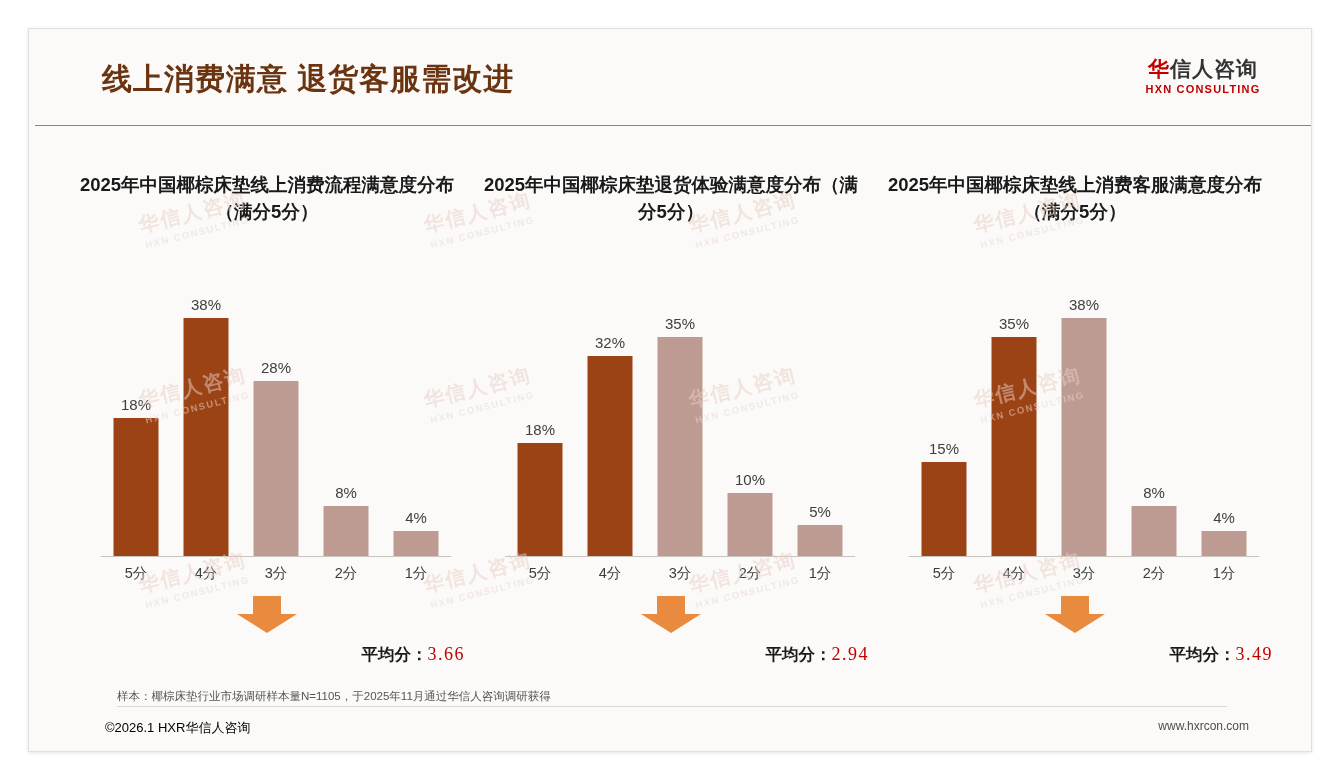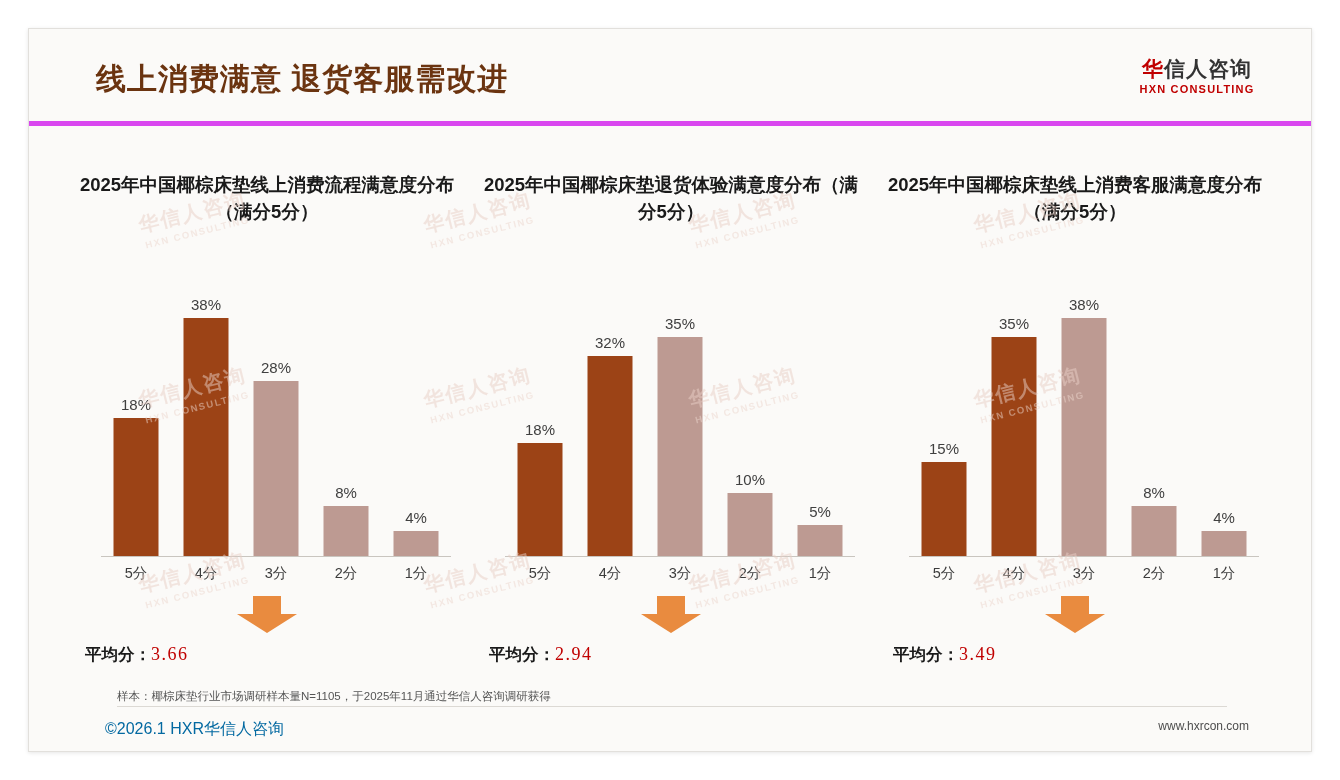--- a/index.html
+++ b/index.html
@@ -22,24 +22,24 @@
     background: #fbfaf8;
     border: 1px solid #e2e0dc;
     box-shadow: 0 1px 4px rgba(0,0,0,0.10);
     box-sizing: border-box;
     overflow: hidden;
   }
 
   
   .header {
     position: absolute;
-    left: 0; top: 0;
+    left: 6px; top: 0;
     width: 100%;
     height: 97px;
-    border-bottom: 5px solid #d946ef;
+    border-bottom: 1px solid #d946ef;
     box-sizing: border-box;
   }
   .title {
     position: absolute;
     left: 67px;
     top: 30px;
     font-size: 30px;
     font-weight: bold;
     color: #6b3410;
     letter-spacing: 1px;
@@ -164,23 +164,23 @@
     top: 424px;
     left: 0;
     width: 396px;
     height: 40px;
   }
   .arrow svg { display: block; margin: 0 auto; }
 
   .avg {
     position: absolute;
     top: 472px;
-    left: 16px;
+    left: 0;
     width: 396px;
-    text-align: left;
+    text-align: right;
     font-size: 16.5px;
     white-space: nowrap;
   }
   .avg .lbl {
     font-weight: bold;
     color: #1a1a1a;
   }
   .avg .val {
     color: #c00000;
     letter-spacing: 1.5px;
@@ -197,22 +197,22 @@
     font-size: 11.5px;
     color: #555555;
     border-bottom: 1px solid #dcd9d4;
     padding-bottom: 2px;
     white-space: nowrap;
   }
   .footer-left {
     position: absolute;
     left: 76px;
     top: 690px;
-    font-size: 16px;
-    color: #0369a1;
+    font-size: 13px;
+    color: #000000;
     white-space: nowrap;
   }
   .footer-right {
     position: absolute;
     right: 62px;
     top: 690px;
     font-size: 12px;
     color: #4d4d4d;
     white-space: nowrap;
   }

